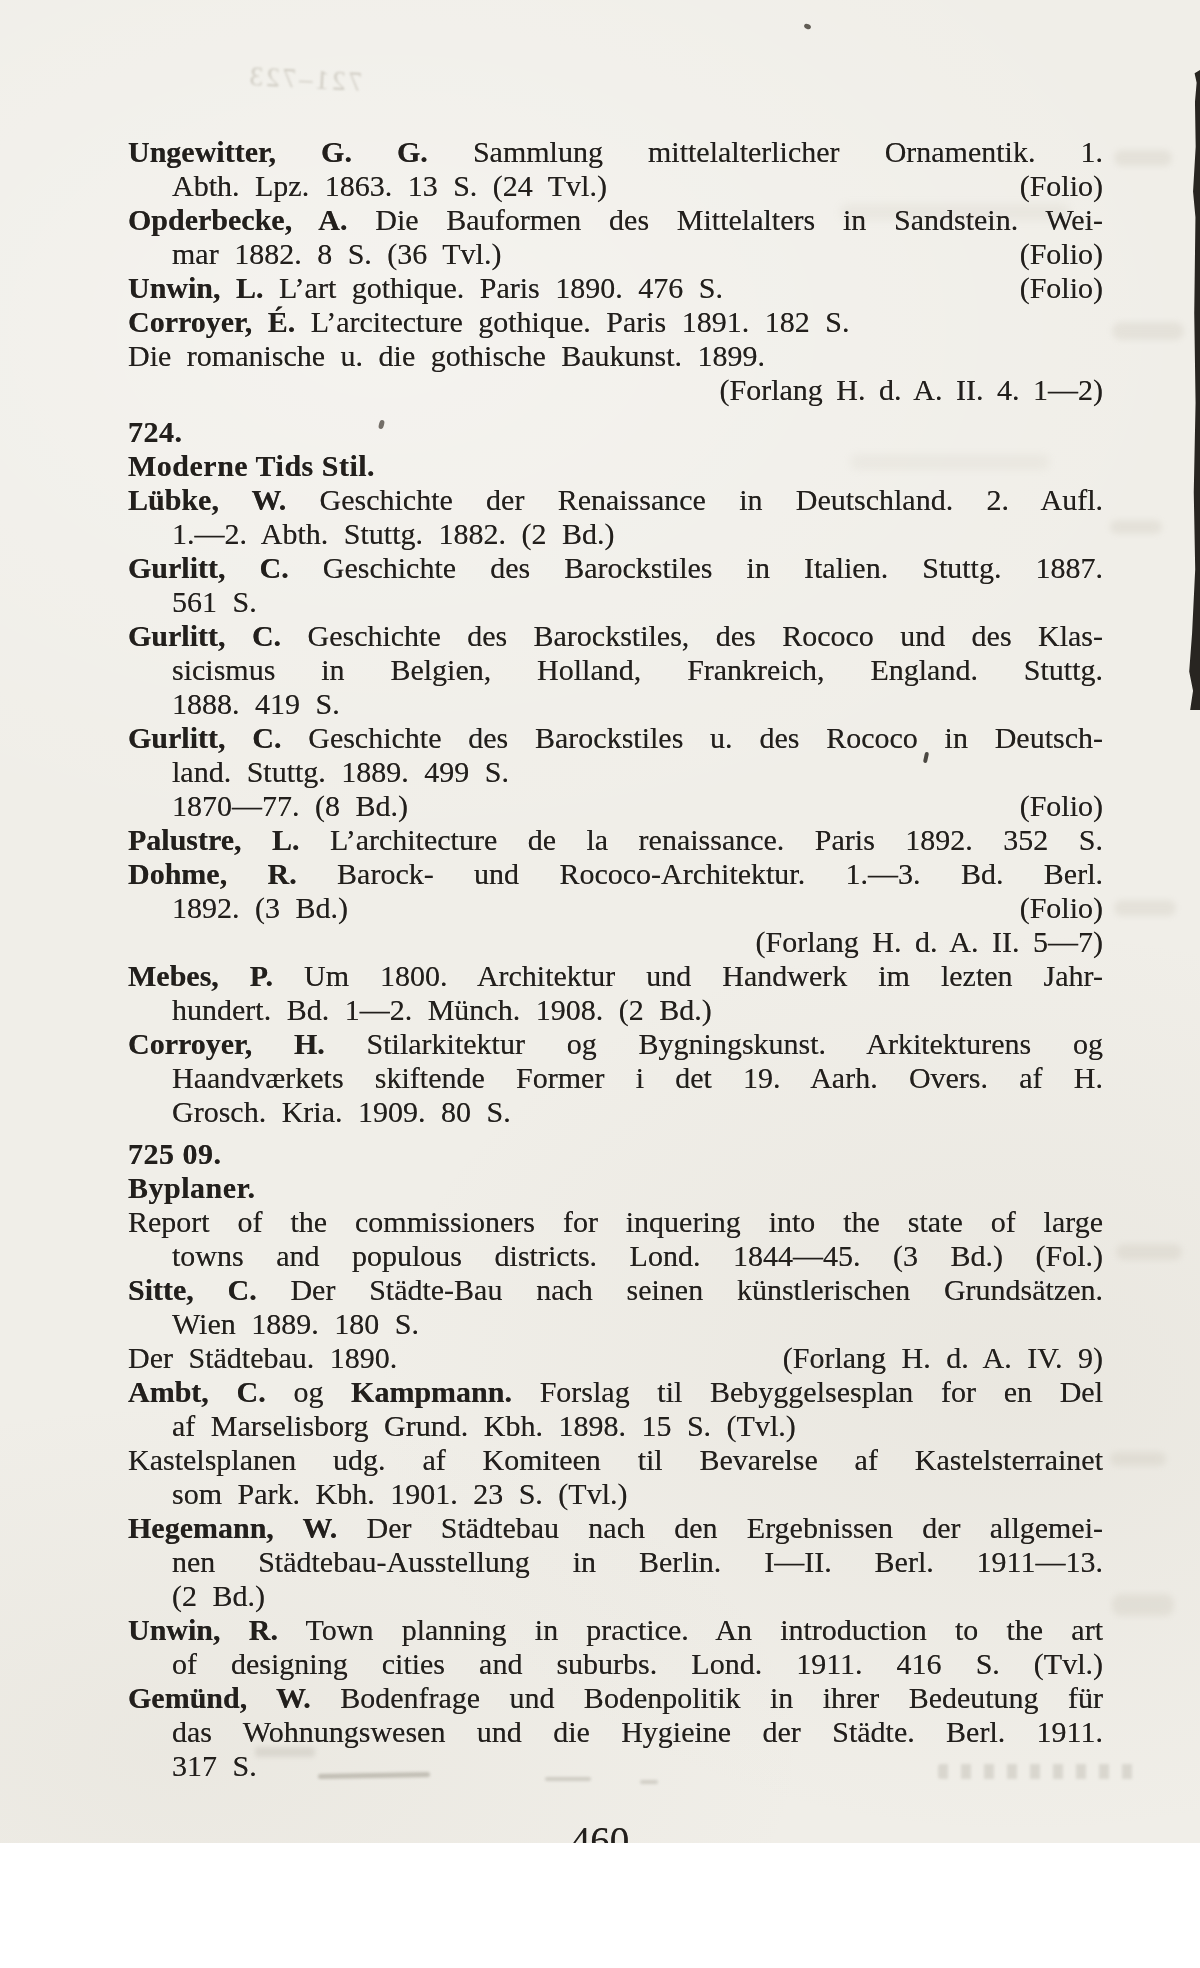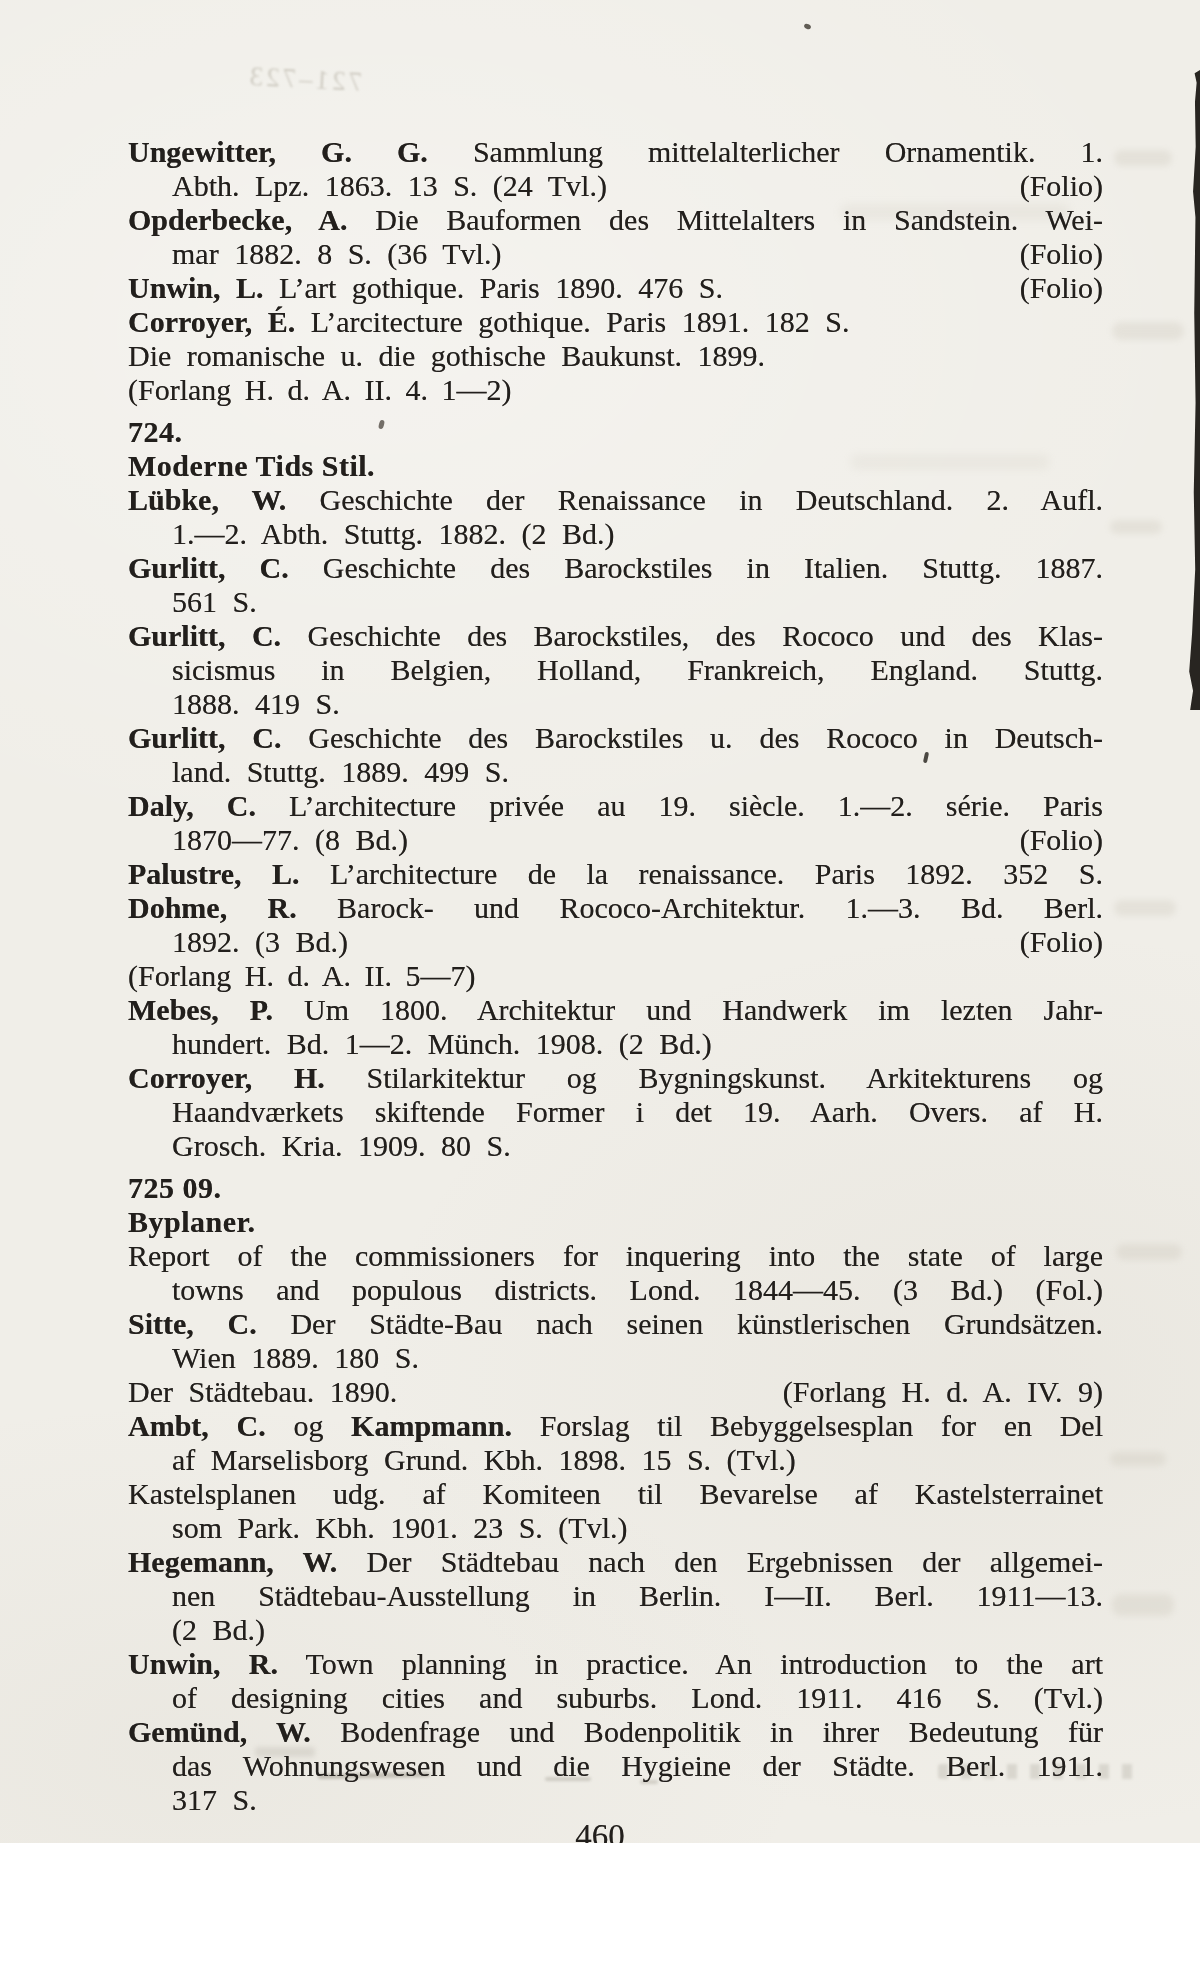--- a/index.html
+++ b/index.html
@@ -19,30 +19,30 @@
   }
   
   .text{position:absolute;left:128px;top:135px;width:975px;}
   .line{
     font-size:30px;line-height:34px;min-height:34px;
     color:var(--ink);
     text-shadow:0 0 .5px rgba(30,27,24,.65);
   }
   .line.justify{text-align:justify;text-align-last:justify;text-justify:inter-word;word-spacing:2px;}
   .line.left{text-align:left;word-spacing:8px;white-space:nowrap;}
-  .line.right{text-align:left;word-spacing:6px;white-space:nowrap;}
+  .line.right{text-align:right;word-spacing:6px;white-space:nowrap;}
   .line.split{display:flex;justify-content:space-between;align-items:baseline;word-spacing:8px;white-space:nowrap;}
   .line.hang{padding-left:44px;}
   .line.header{display:flex;justify-content:space-between;align-items:baseline;margin-top:8px;flex-direction:column;}
   .b{font-weight:bold;}
   .line.header .b{letter-spacing:.5px;}
   
   .pagenum{
     position:absolute;left:0;right:0;top:1818px;text-align:center;
-    font-size:33px;color:var(--ink);text-shadow:0 0 .5px rgba(30,27,24,.6);
+    font-size:39px;color:var(--ink);text-shadow:0 0 .5px rgba(30,27,24,.6);
   }
   
   .ghost-top{
     position:absolute;left:172px;top:62px;width:190px;height:40px;
     font-size:27px;letter-spacing:3px;color:#968f7f;opacity:.38;
     transform:scaleX(-1) rotate(-3deg);filter:blur(1.2px);
   }
   .edge{
     position:absolute;right:0;top:70px;width:12px;height:640px;background:#17140f;
     clip-path:polygon(100% 0,55% .5%,72% 2%,58% 5%,64% 12%,42% 19%,62% 23%,52% 38%,63% 52%,48% 66%,60% 78%,34% 88%,10% 94%,42% 97%,18% 100%,100% 100%);
@@ -125,21 +125,20 @@
       </div>
       <div class="line justify"><span class="b">Lübke, W.</span><span> Geschichte der Renaissance in Deutschland. 2. Aufl.</span></div>
       <div class="line left hang"><span>1.—2. Abth. Stuttg. 1882. (2 Bd.)</span></div>
       <div class="line justify"><span class="b">Gurlitt, C.</span><span> Geschichte des Barockstiles in Italien. Stuttg. 1887.</span></div>
       <div class="line left hang"><span>561 S.</span></div>
       <div class="line justify"><span class="b">Gurlitt, C.</span><span> Geschichte des Barockstiles, des Rococo und des Klas-</span></div>
       <div class="line justify hang"><span>sicismus in Belgien, Holland, Frankreich, England. Stuttg.</span></div>
       <div class="line left hang"><span>1888. 419 S.</span></div>
       <div class="line justify"><span class="b">Gurlitt, C.</span><span> Geschichte des Barockstiles u. des Rococo in Deutsch-</span></div>
       <div class="line left hang"><span>land. Stuttg. 1889. 499 S.</span></div>
-      <div class="line justify"><span class="b">Daly, C.</span><span> L’architecture privée au 19. siècle. 1.—2. série. Paris</span></div>
       <div class="line split hang">
         <span><span>1870—77. (8 Bd.)</span></span>
         <span>(Folio)</span>
       </div>
       <div class="line justify"><span class="b">Palustre, L.</span><span> L’architecture de la renaissance. Paris 1892. 352 S.</span></div>
       <div class="line justify"><span class="b">Dohme, R.</span><span> Barock- und Rococo-Architektur. 1.—3. Bd. Berl.</span></div>
       <div class="line split hang">
         <span><span>1892. (3 Bd.)</span></span>
         <span>(Folio)</span>
       </div>

